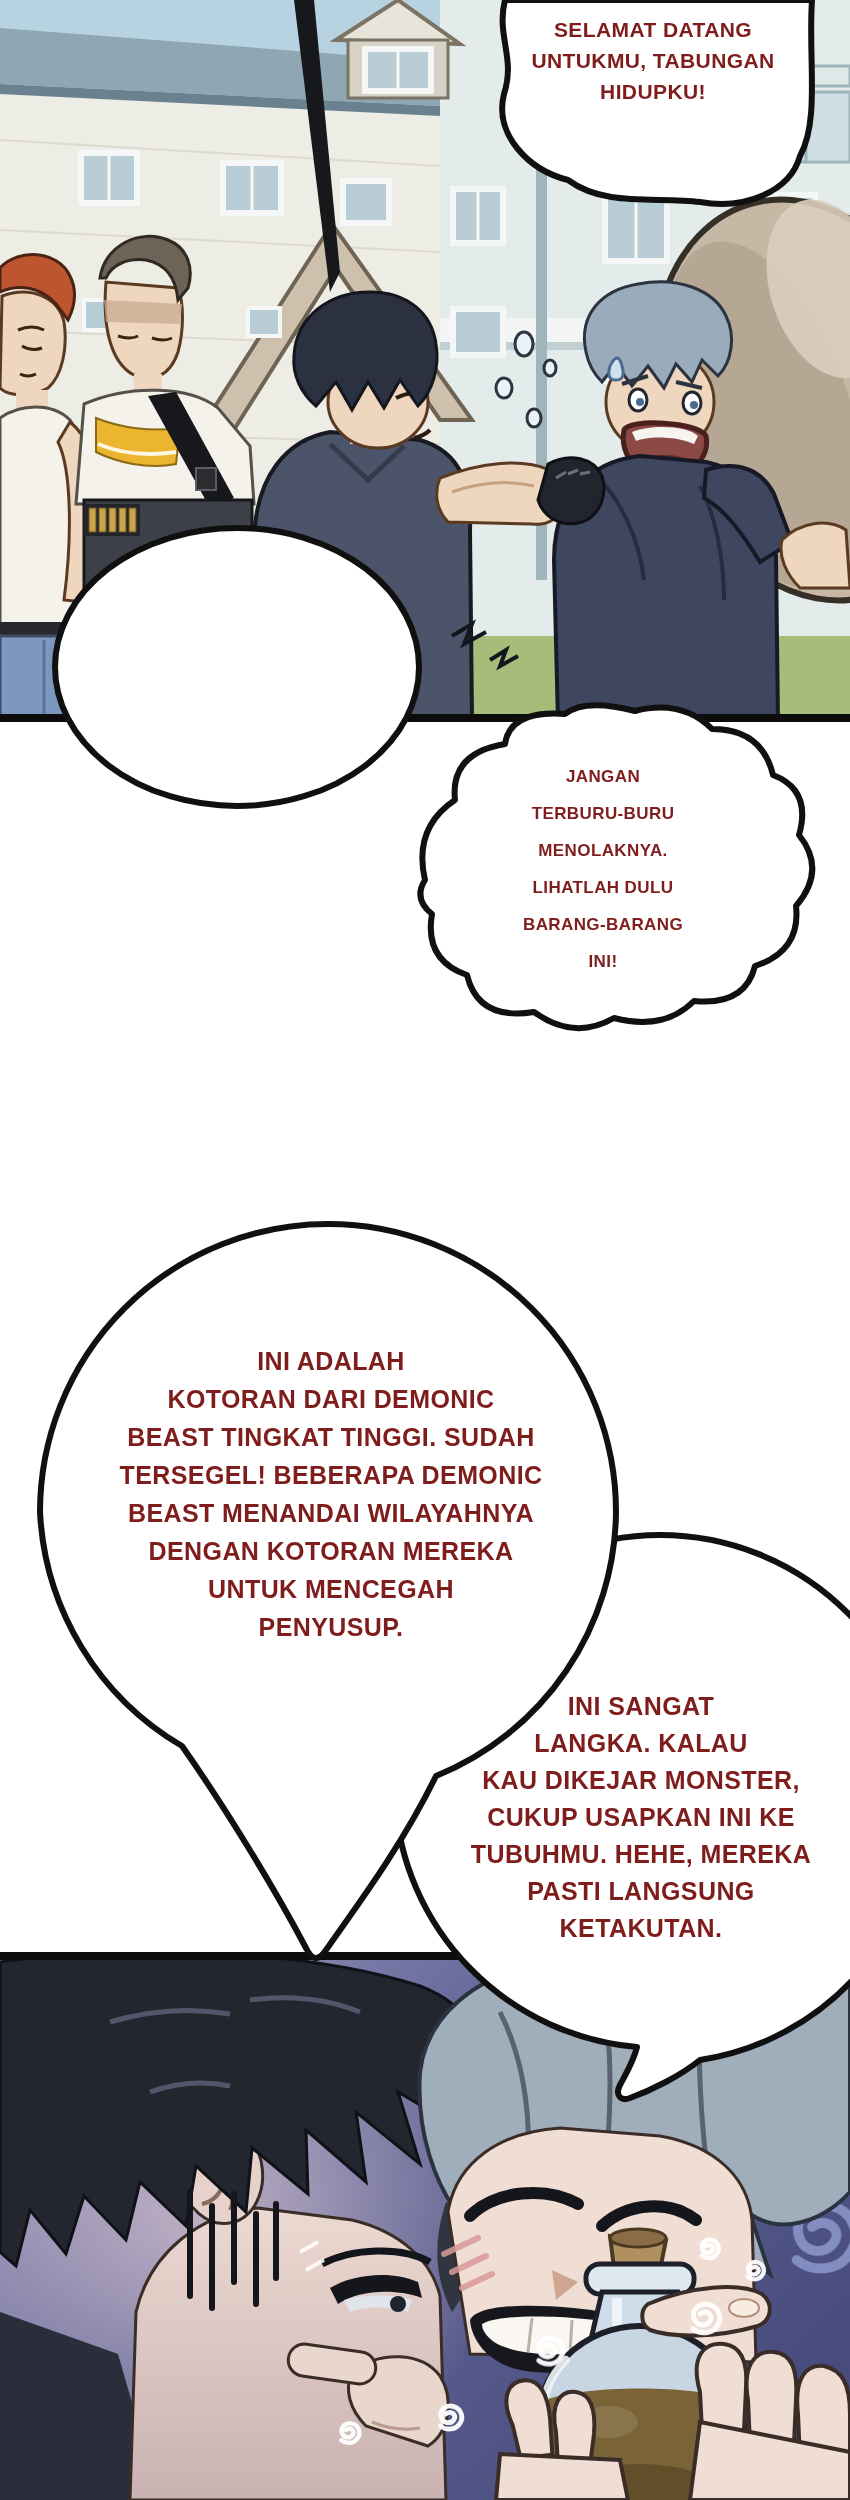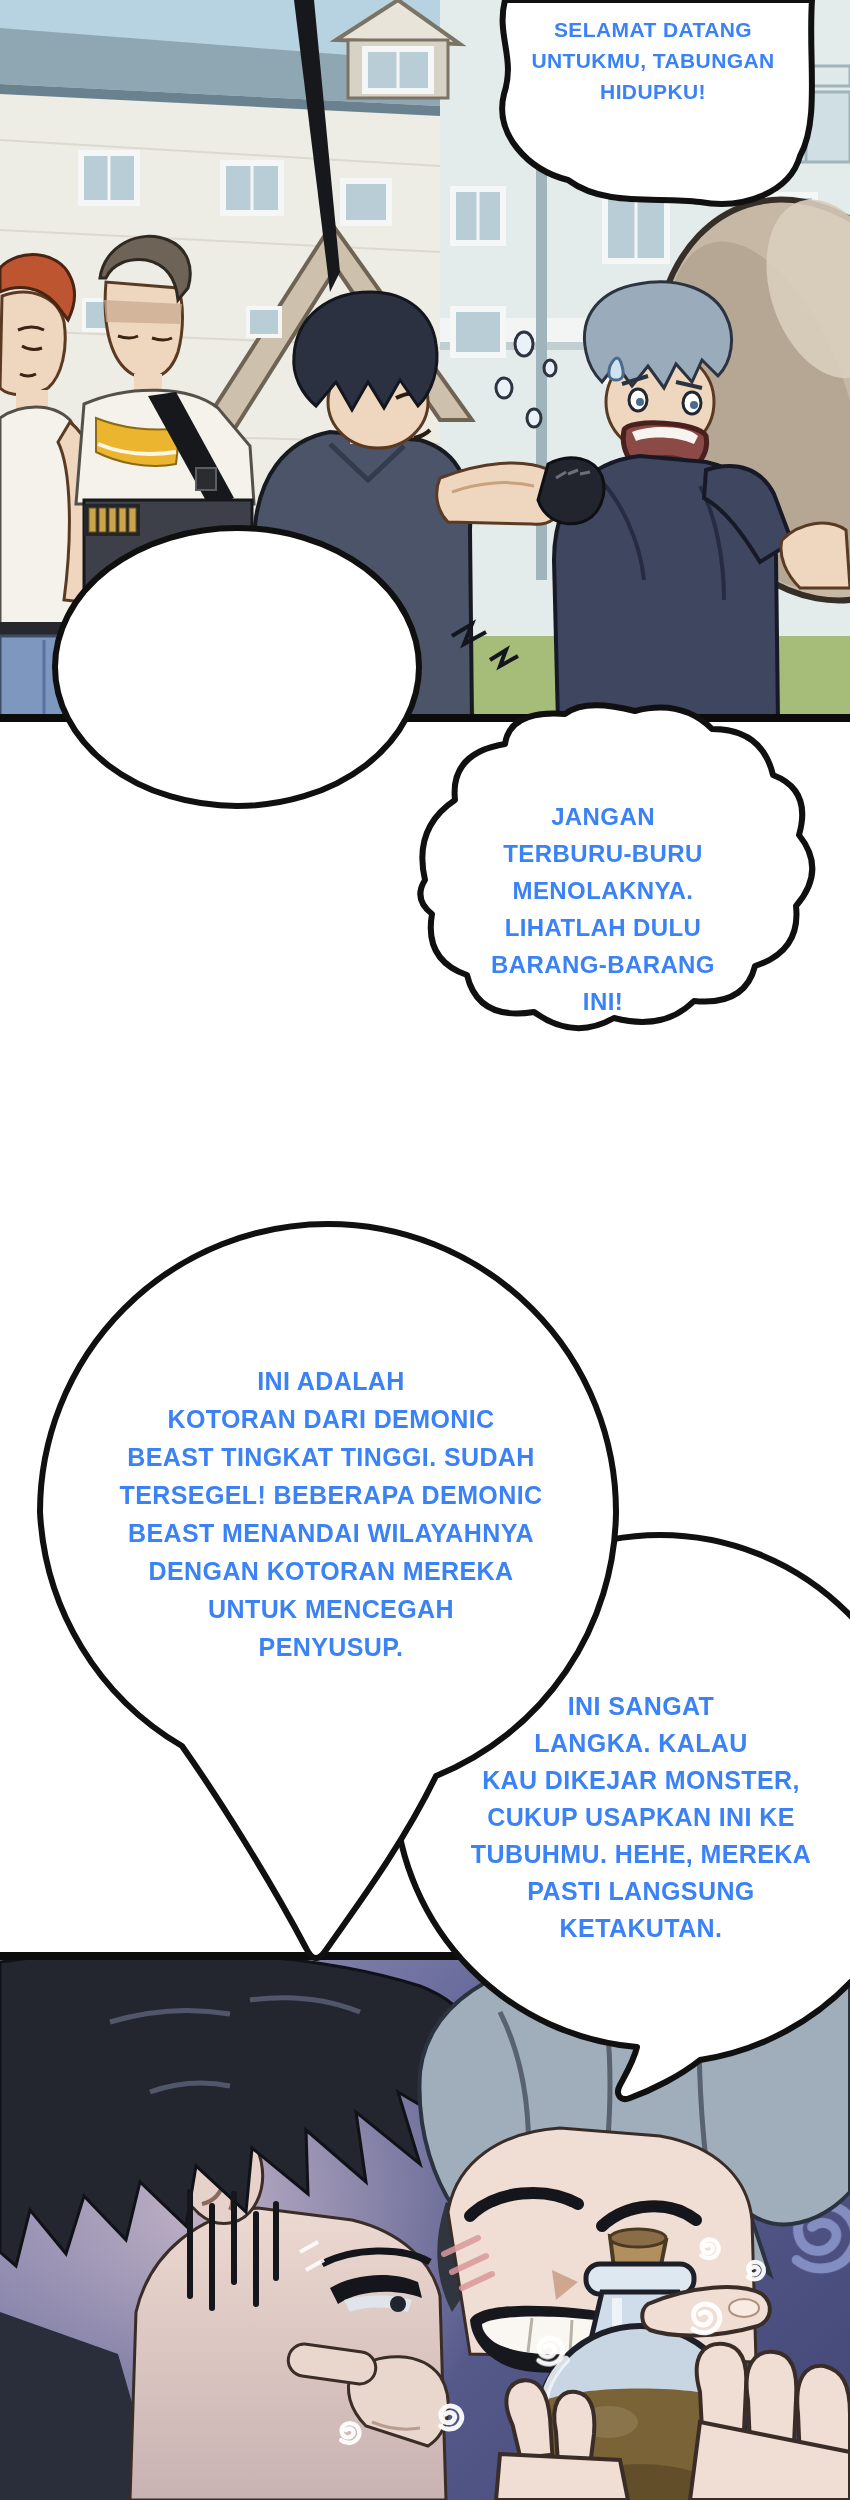--- a/index.html
+++ b/index.html
@@ -6,27 +6,27 @@
   .page{
     position:relative;width:850px;height:2500px;margin:0 auto;
     background:var(--page_bg,#ffffff);overflow:hidden;
     font-family:"Liberation Sans",sans-serif;
   }
   .layer{position:absolute;left:0;top:0;}
   svg{display:block;}
   .bubble-text{
     position:absolute;z-index:30;
     white-space:pre-line;text-align:center;
-    font-weight:bold;color:#3b82f6;letter-spacing:.4px;
+    font-weight:bold;color:#7f1d1d;letter-spacing:.4px;
     line-height:1.42;
   }
   #b1-text{left:498px;top:14px;width:310px;font-size:21px;line-height:31px;}
   #b2-text{left:58px;top:592px;width:356px;font-size:24px;line-height:37px;}
-  #b3-text{left:438px;top:758px;width:330px;font-size:24px;line-height:37px;margin-top:40px;}
-  #b4-text{left:98px;top:1342px;width:466px;font-size:25px;line-height:38px;margin-top:20px;}
+  #b3-text{left:438px;top:758px;width:330px;font-size:17px;line-height:37px;}
+  #b4-text{left:98px;top:1342px;width:466px;font-size:25px;line-height:38px;}
   #b5-text{left:428px;top:1688px;width:426px;font-size:25px;line-height:37px;}
   .outline{stroke:#101010;stroke-width:6;stroke-linejoin:round;}
   .bubble{fill:var(--bubble_fill,#ffffff);}
 </style>
 </head>
 <body>
 
 <div class="page">
 
   <svg class="layer" width="850" height="722" viewBox="0 0 850 722" style="top:0;z-index:1">

